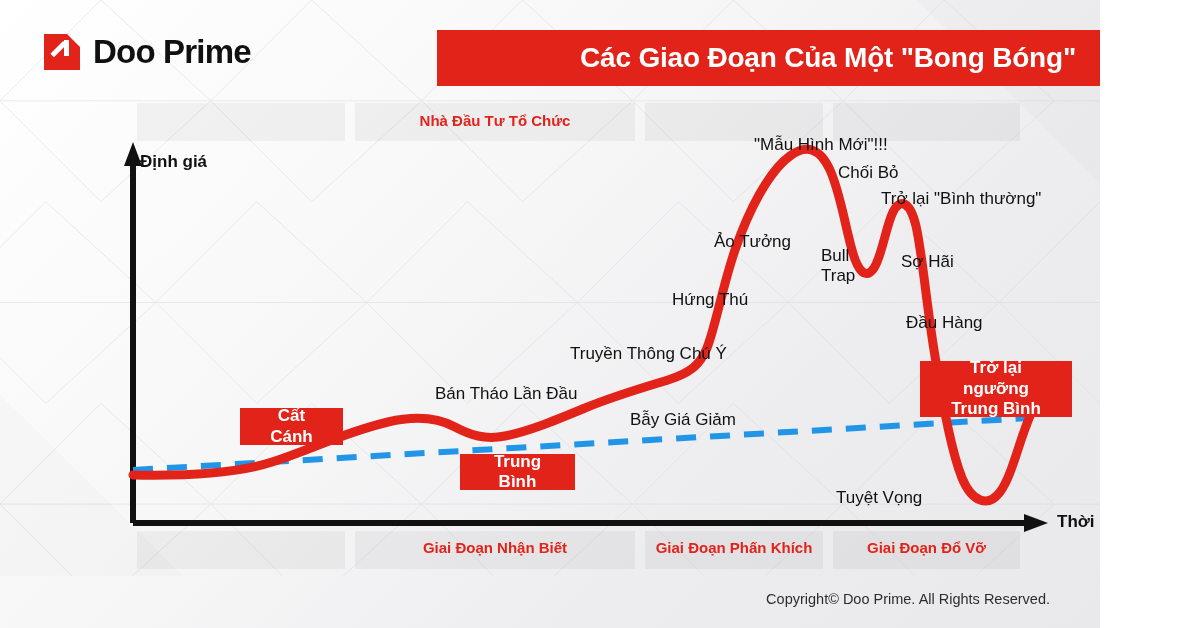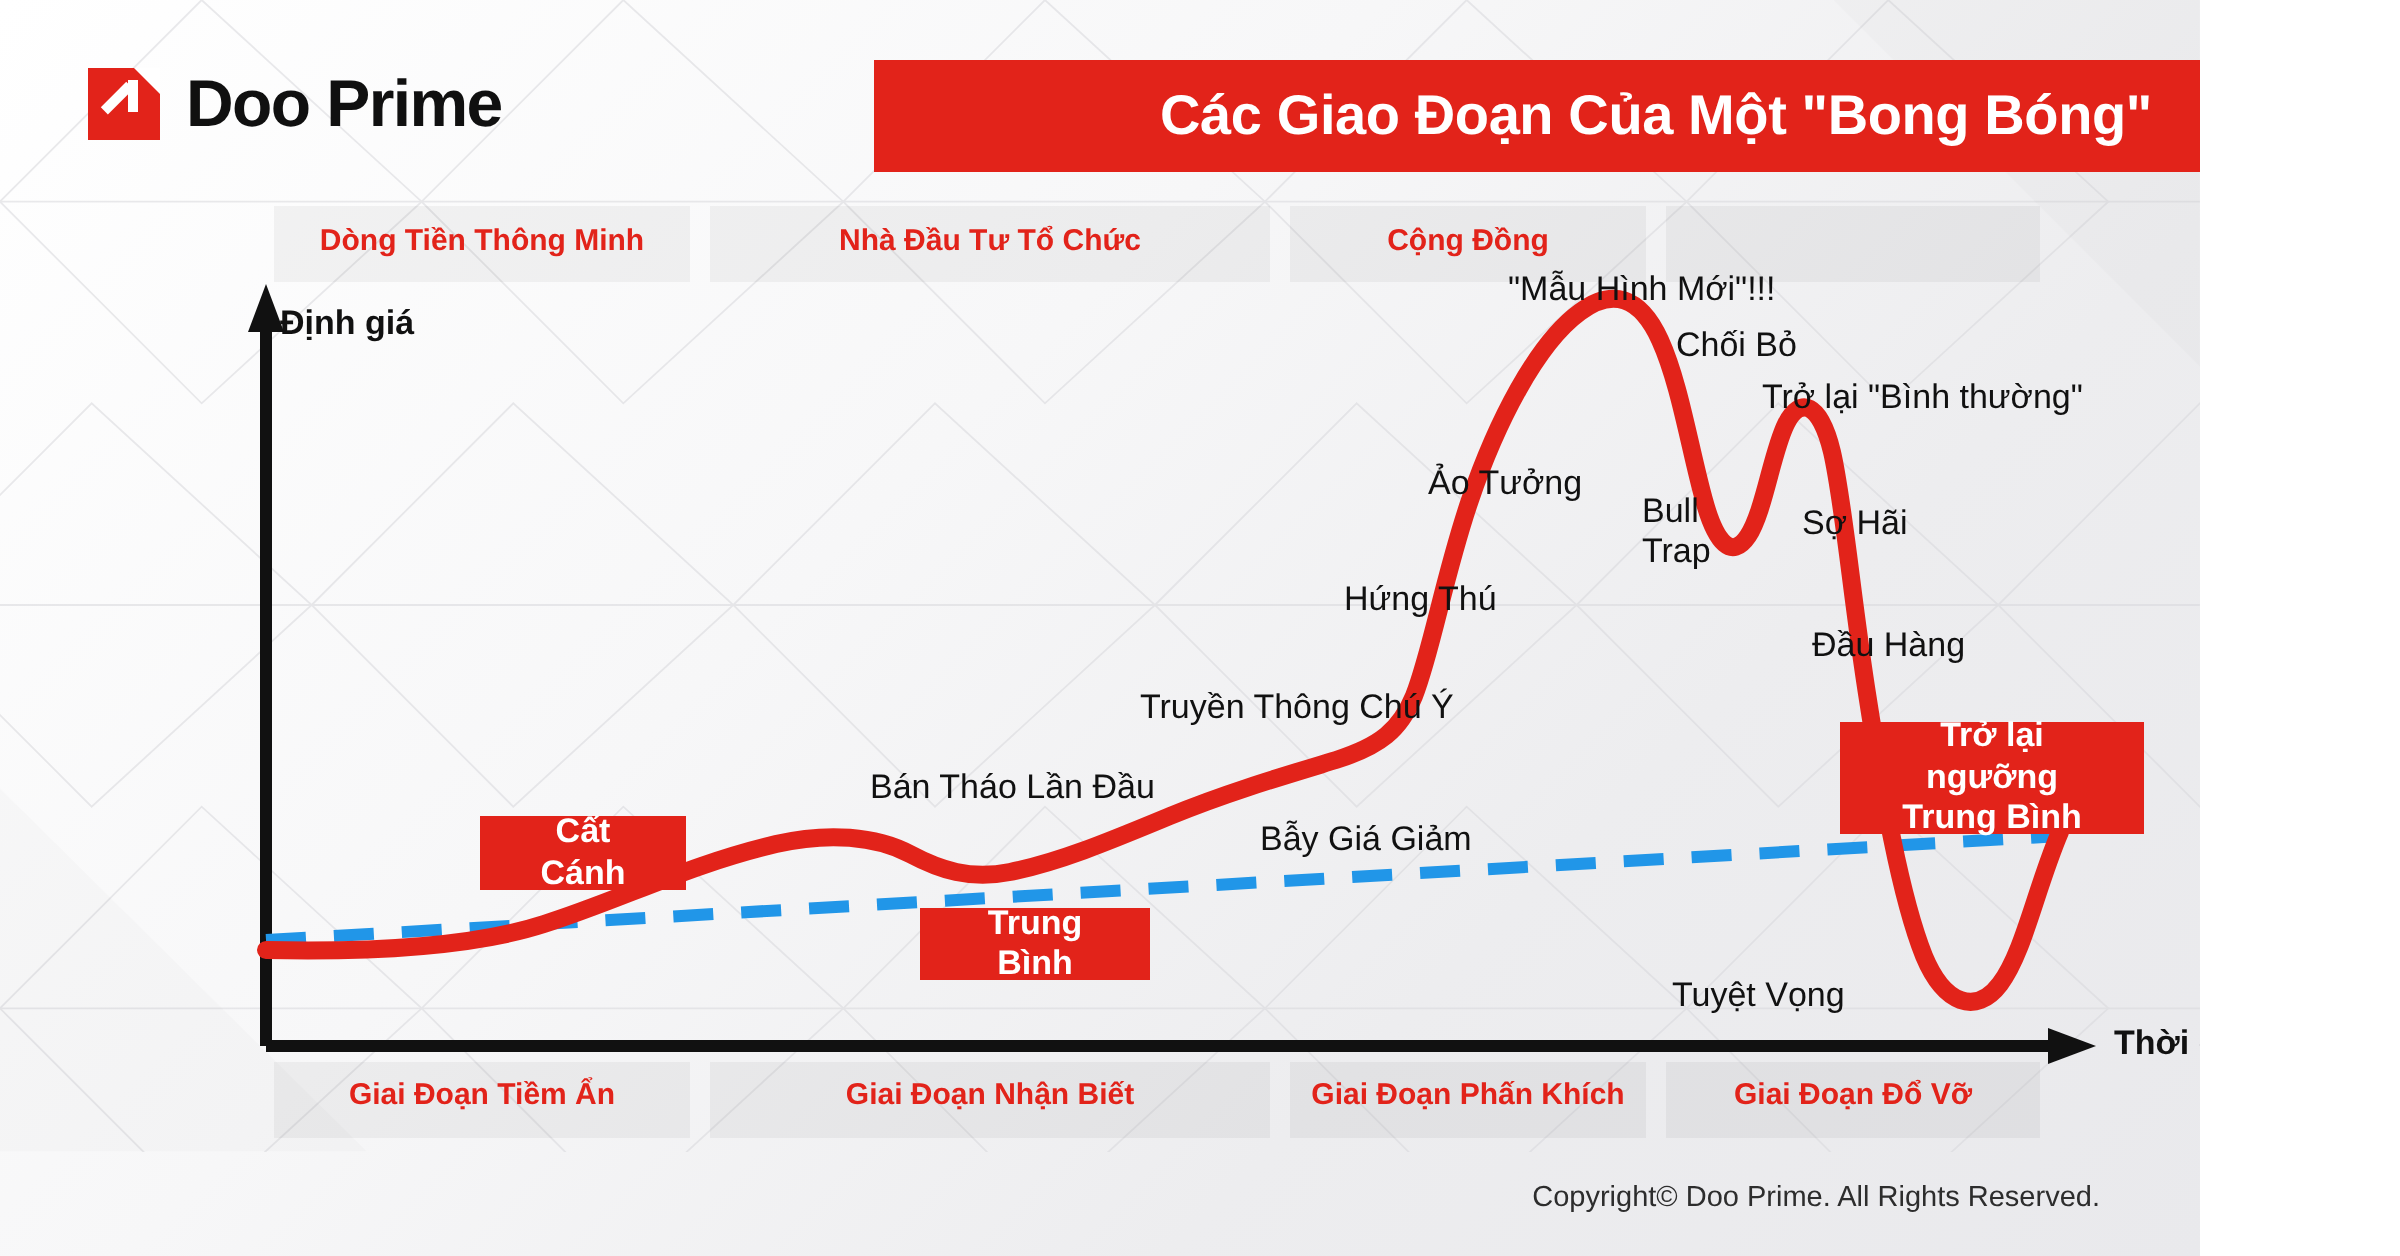--- a/index.html
+++ b/index.html
@@ -151,30 +151,27 @@
     <span>Các Giao Đoạn Của Một "Bong Bóng"</span>
   </div>
 
   <div id="chart">
 
     <div class="band" style="left:137px; top:103px; width:208px; height:38px;"></div>
     <div class="band" style="left:355px; top:103px; width:280px; height:38px;"></div>
     <div class="band" style="left:645px; top:103px; width:178px; height:38px;"></div>
     <div class="band" style="left:833px; top:103px; width:187px; height:38px;"></div>
 
-    <div class="band-label" style="left:137px; top:112px; width:208px;">Dòng Tiền Thông Minh</div>
     <div class="band-label" style="left:355px; top:112px; width:280px;">Nhà Đầu Tư Tổ Chức</div>
-    <div class="band-label" style="left:645px; top:112px; width:178px;">Cộng Đồng</div>
 
     <div class="band" style="left:137px; top:531px; width:208px; height:38px;"></div>
     <div class="band" style="left:355px; top:531px; width:280px; height:38px;"></div>
     <div class="band" style="left:645px; top:531px; width:178px; height:38px;"></div>
     <div class="band" style="left:833px; top:531px; width:187px; height:38px;"></div>
 
-    <div class="phase-label" style="left:137px; top:539px; width:208px;">Giai Đoạn Tiềm Ẩn</div>
     <div class="phase-label" style="left:355px; top:539px; width:280px;">Giai Đoạn Nhận Biết</div>
     <div class="phase-label" style="left:645px; top:539px; width:178px;">Giai Đoạn Phấn Khích</div>
     <div class="phase-label" style="left:833px; top:539px; width:187px;">Giai Đoạn Đổ Vỡ</div>
 
     <svg style="position:absolute; left:0; top:0; width:1200px; height:628px;" viewBox="0 0 1200 628">
 
       <g>
         <line x1="133" y1="160" x2="133" y2="523" stroke="#111" stroke-width="6"></line>
         <polygon points="133,142 124,166 142,166" fill="#111"></polygon>
       </g>

